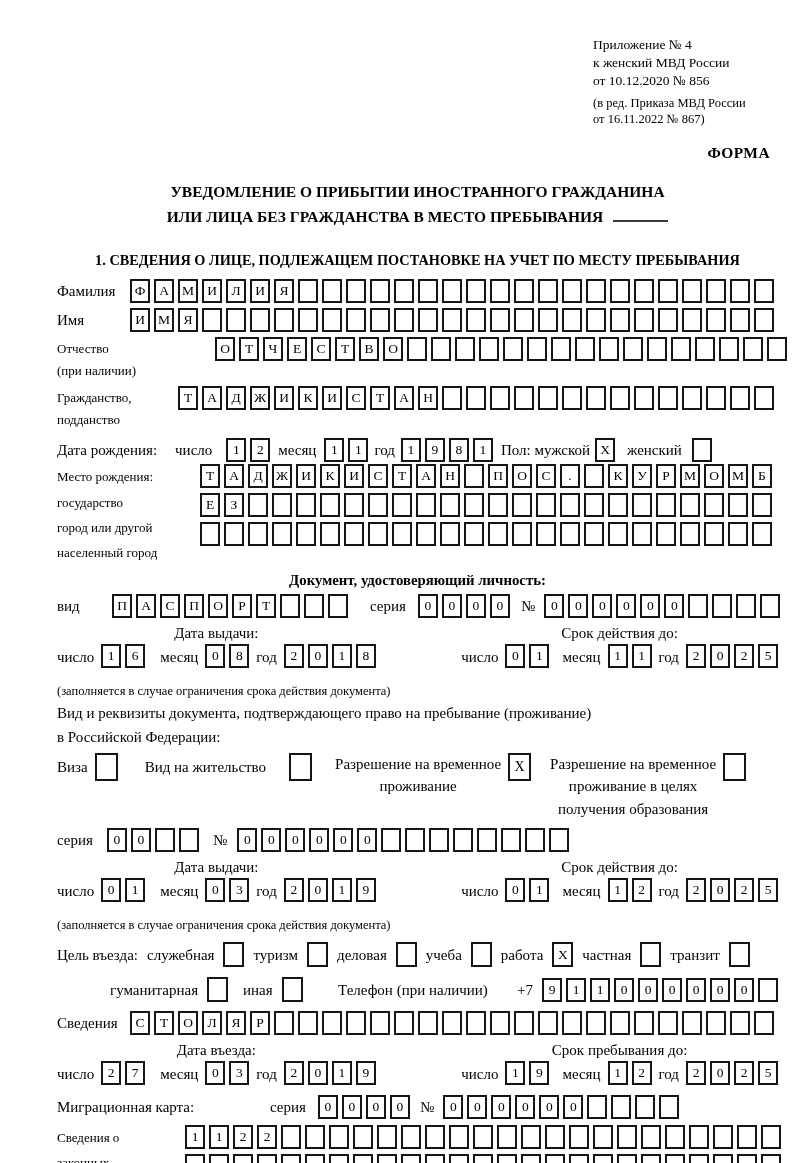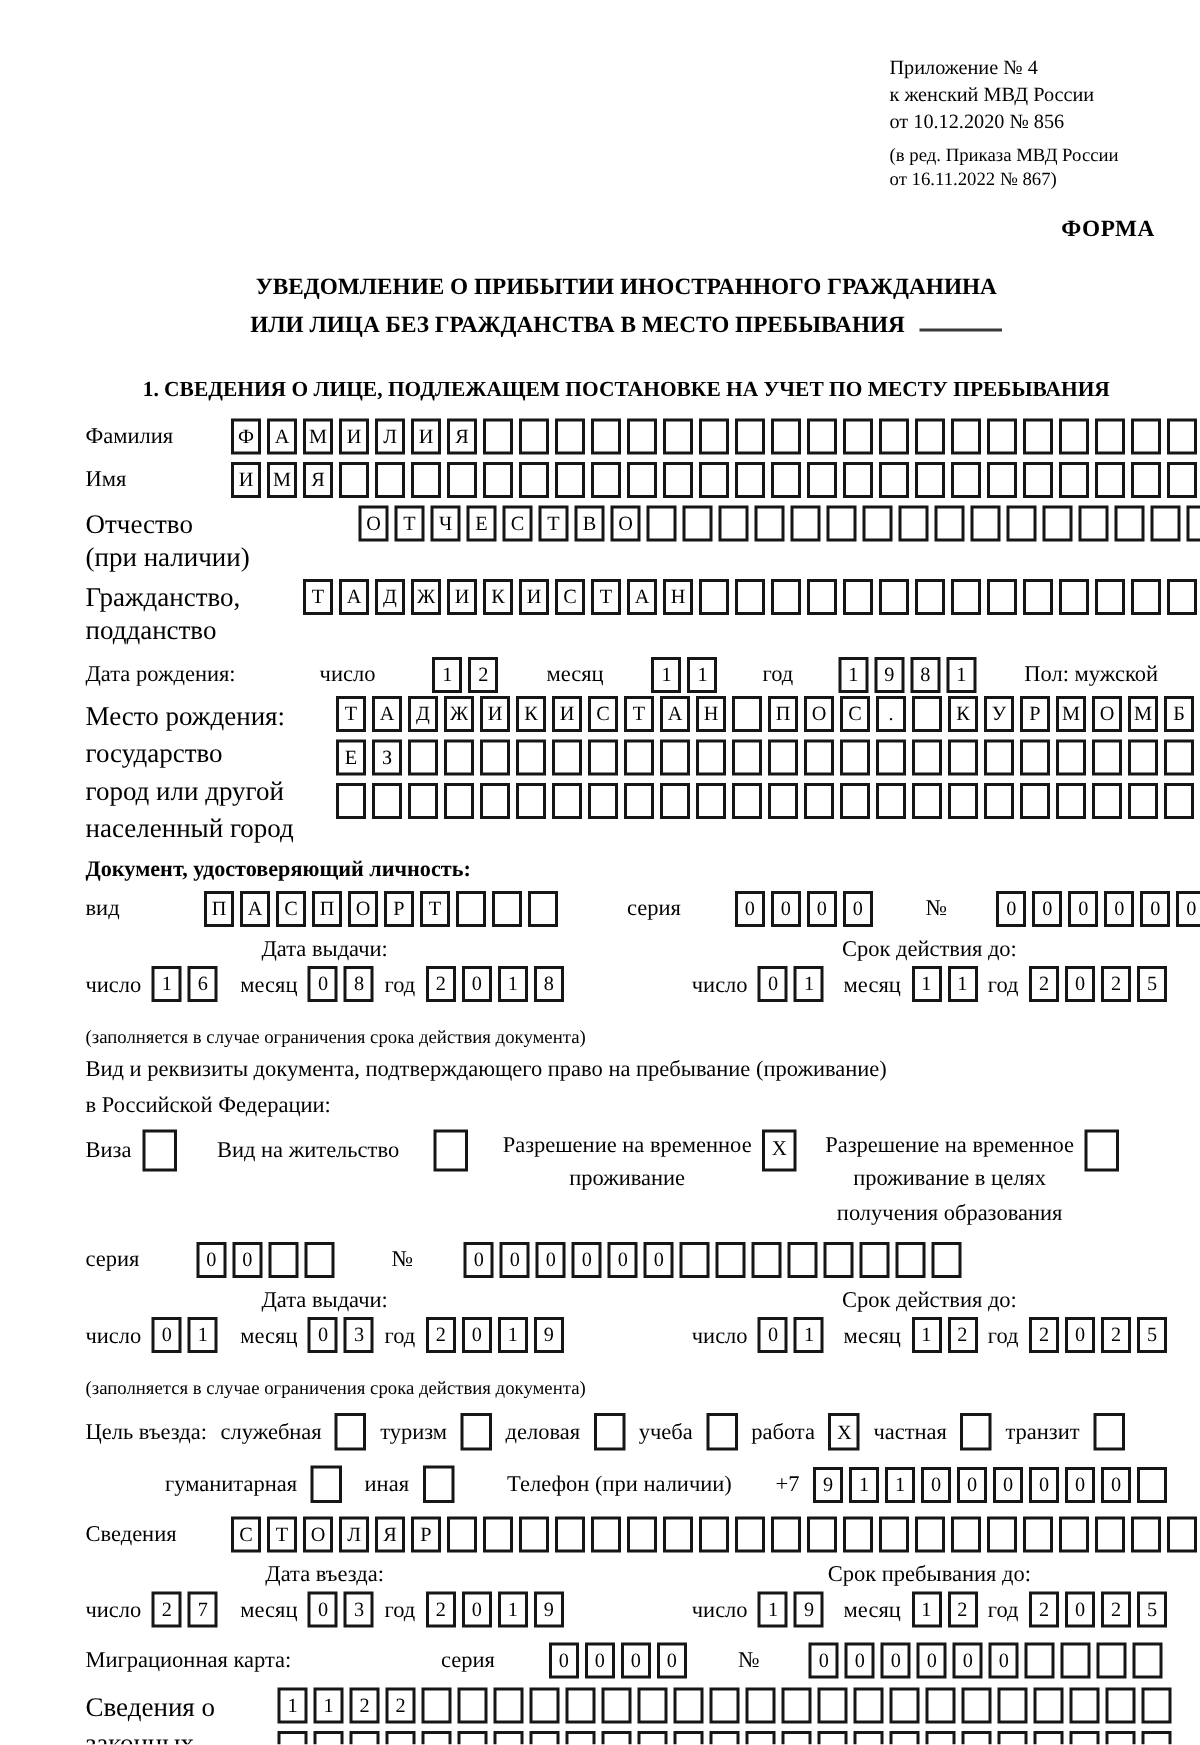--- a/index.html
+++ b/index.html
@@ -13,23 +13,23 @@
   
   .appendix { margin-left:auto; width:185px; font-size:13.5px; line-height:1.33; }
   .appendix .small { font-size:12.5px; }
   .appendix .gap { height:5px; }
   .forma { text-align:right; font-weight:bold; font-size:15.5px; margin:16px 8px 0 0; letter-spacing:0.4px; }
   .title { text-align:center; font-weight:bold; font-size:15.5px; margin-top:18px; line-height:1.6; }
   .blank-line { display:inline-block; width:55px; border-bottom:2px solid #3a3a3a; margin-left:10px; }
   .sec1 { font-weight:bold; font-size:14.3px; margin-top:22px; text-align:center; white-space:nowrap; }
 
   
-  .frow { display:flex; align-items:flex-start; margin-top:5px;gap:24px; }
+  .frow { display:flex; align-items:flex-start; margin-top:5px; }
   .lbl { font-size:15px; line-height:24px; white-space:nowrap; }
-  .lbl2 { font-size:18px; line-height:20px; white-space:nowrap;font-family:Liberation Serif, serif; }
+  .lbl2 { font-size:13px; line-height:20px; white-space:nowrap;font-family:Liberation Serif, serif; }
   .w73 { width:73px; flex:0 0 73px; }
   .w121 { width:121px; flex:0 0 121px; }
   .w158 { width:158px; flex:0 0 158px; }
   .w143 { width:143px; flex:0 0 143px; }
   .w55 { width:55px; flex:0 0 55px; }
   .w128 { width:128px; flex:0 0 128px; }
   .w175 { width:175px; flex:0 0 175px; }
 
   .cells { display:flex; gap:4px; flex:0 0 auto; }
   .cell {
@@ -46,21 +46,21 @@
 
   
   .dates { display:flex; justify-content:space-between; margin-top:7px; }
   .dg-head { text-align:center; font-size:15px; margin-bottom:2px; }
   .note-right { font-size:12.5px; margin-top:14px; padding-right:2px; }
 
   
   .permit-row { display:flex; align-items:flex-start; gap:13px; margin-top:4px; }
   .ptext { text-align:center; line-height:1.5; font-size:15px; }
 
-  .doc-heading { font-weight:bold; font-size:14.8px; margin-top:7px; }
+  .doc-heading { text-align:center; font-weight:bold; font-size:14.8px; margin-top:7px; }
 
   .purpose-row { display:flex; align-items:flex-start; gap:9px; margin-top:9px; flex-wrap:nowrap; }
   .purpose-row .lbl { line-height:26px; }
   .indent110 { padding-left:53px; }
   .phone-gap { width:28px; }
 
   .rep-row { display:flex; align-items:flex-start; margin-top:6px; }
   .grid-stack > .cells { margin-bottom:5px; }
 </style>
 </head>
@@ -213,21 +213,21 @@
         <span class="cell"></span>
         <span class="cell"></span>
         <span class="cell"></span>
         <span class="cell"></span>
         <span class="cell"></span>
         <span class="cell"></span>
       </div>
   </div>
 
   <div class="frow mt8">
-    <span class="lbl" style="margin-right:32px;">Дата рождения:</span>
+    <span class="lbl" style="margin-right:18px;">Дата рождения:</span>
     <span class="lbl" style="margin-right:14px;">число</span>
     <div class="cells">
         <span class="cell">1</span>
         <span class="cell">2</span>
       </div>
     <span class="lbl" style="margin:0 8px;">месяц</span>
     <div class="cells">
         <span class="cell">1</span>
         <span class="cell">1</span>
       </div>

